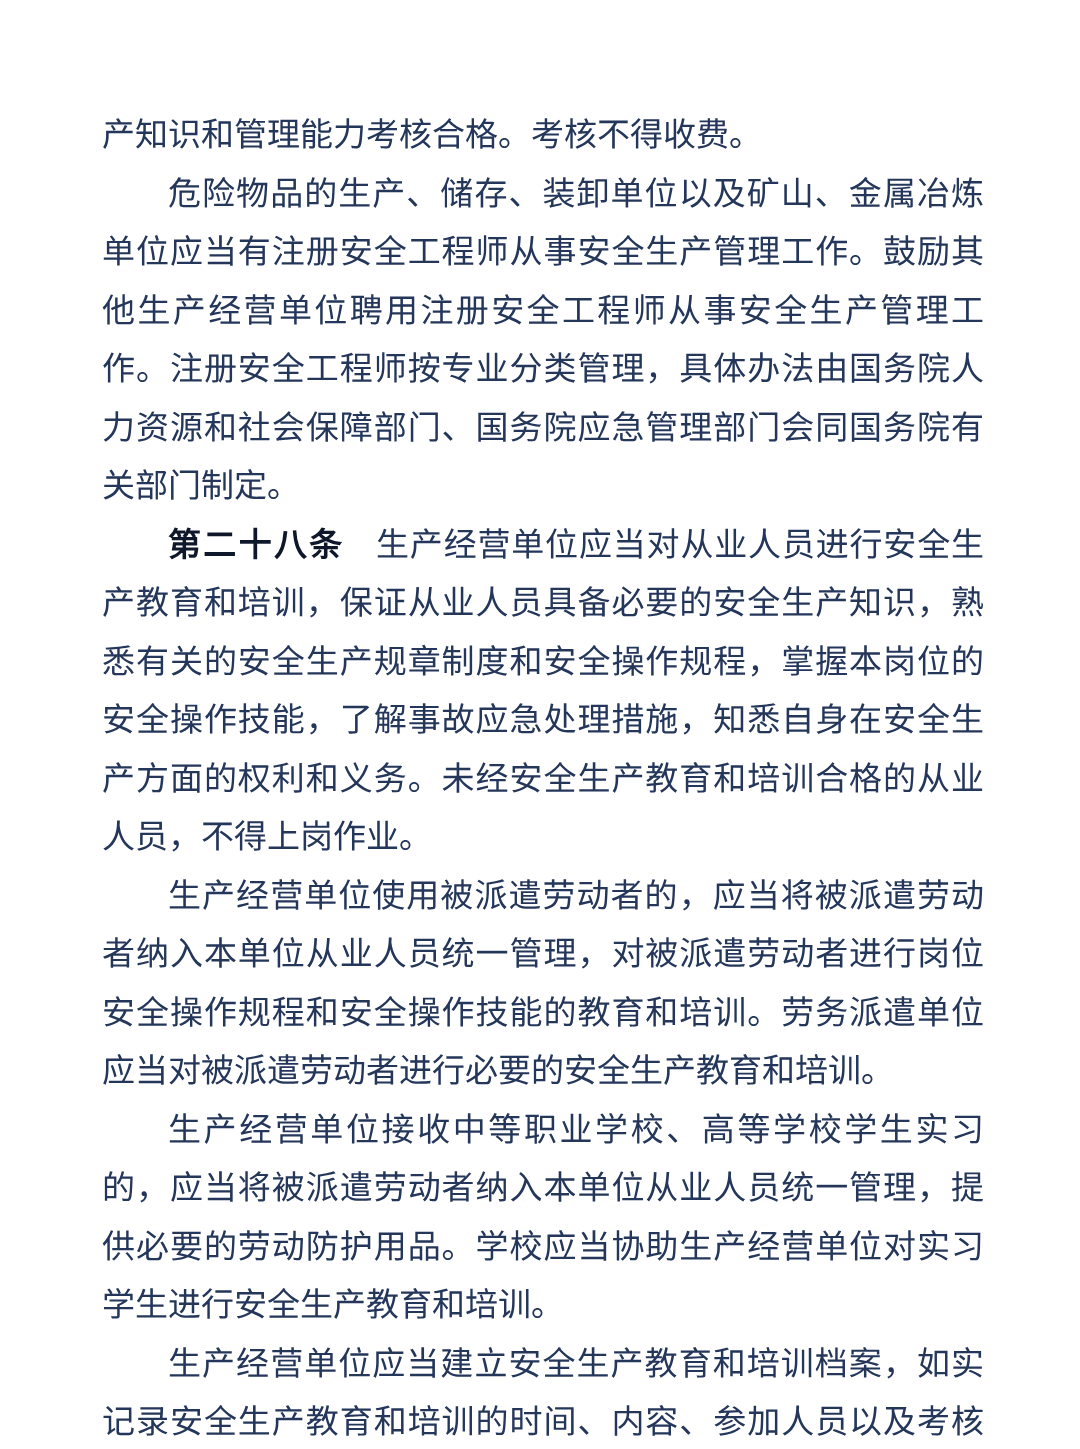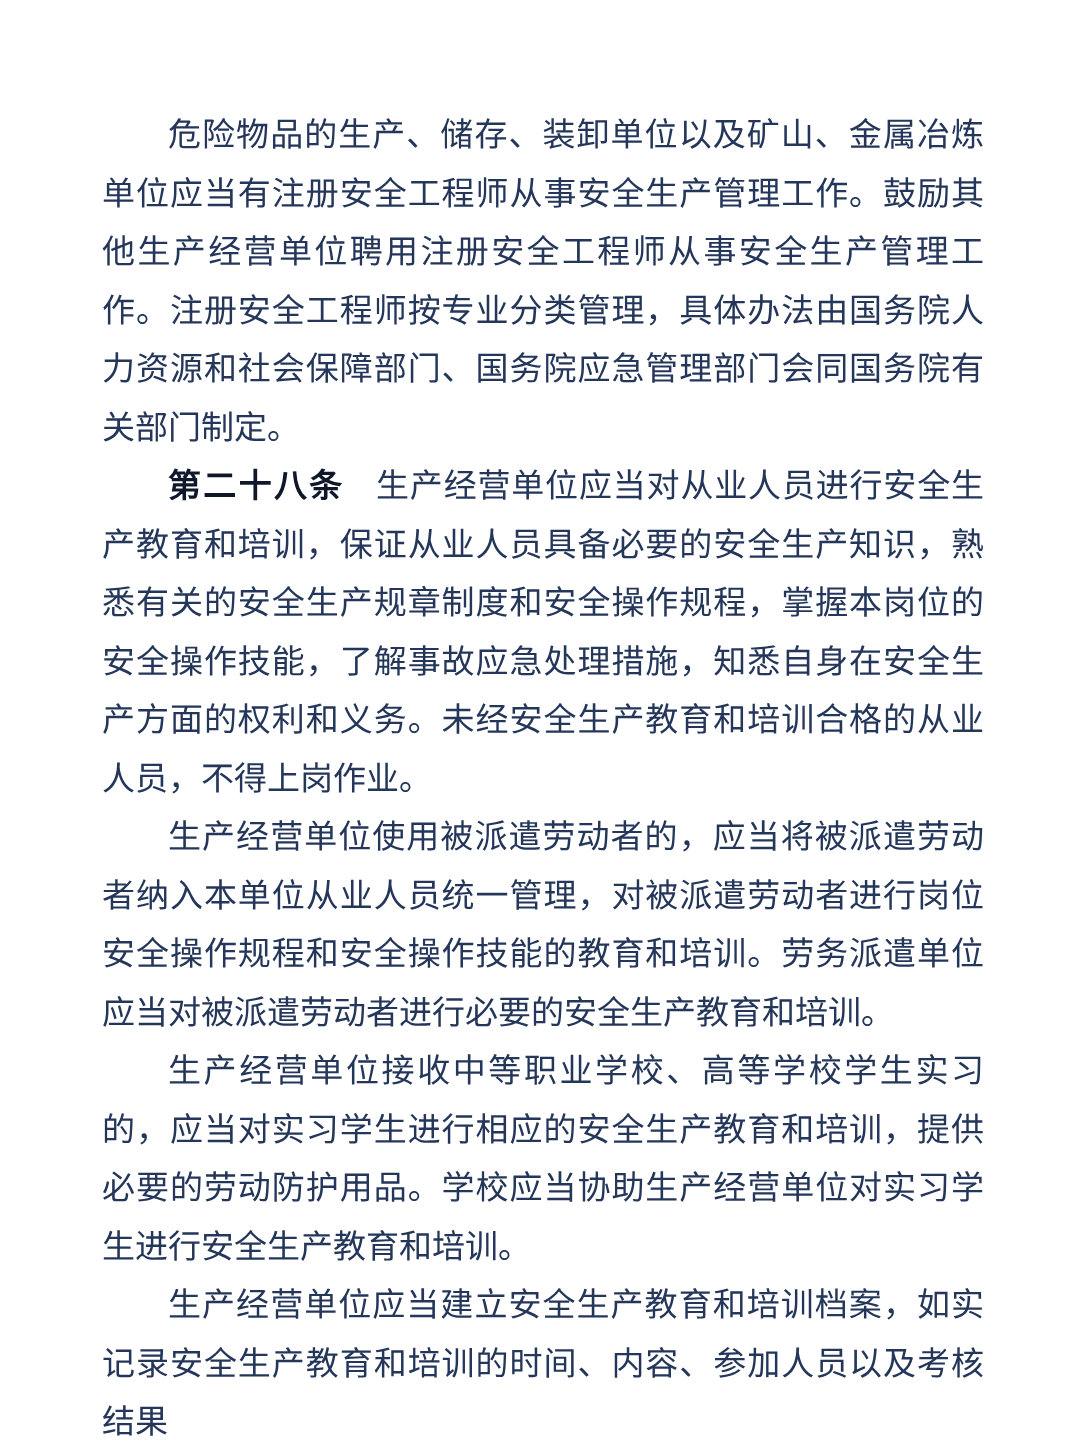--- a/index.html
+++ b/index.html
@@ -39,28 +39,31 @@
     font-weight: bold;
     color: #0f172a;
     letter-spacing: 1.5px;
     margin-right: 0.95em;
   }
 </style>
 </head>
 <body>
 
 <div class="page">
+  <p class="para no-indent">
+    <span>产知识和管理能力考核合格。考核不得收费。</span>
+  </p>
   <p class="para">
     <span>危险物品的生产、储存、装卸单位以及矿山、金属冶炼单位应当有注册安全工程师从事安全生产管理工作。鼓励其他生产经营单位聘用注册安全工程师从事安全生产管理工作。注册安全工程师按专业分类管理，具体办法由国务院人力资源和社会保障部门、国务院应急管理部门会同国务院有关部门制定。</span>
   </p>
   <p class="para">
     <span class="article-no">第二十八条</span><span>生产经营单位应当对从业人员进行安全生产教育和培训，保证从业人员具备必要的安全生产知识，熟悉有关的安全生产规章制度和安全操作规程，掌握本岗位的安全操作技能，了解事故应急处理措施，知悉自身在安全生产方面的权利和义务。未经安全生产教育和培训合格的从业人员，不得上岗作业。</span>
   </p>
   <p class="para">
     <span>生产经营单位使用被派遣劳动者的，应当将被派遣劳动者纳入本单位从业人员统一管理，对被派遣劳动者进行岗位安全操作规程和安全操作技能的教育和培训。劳务派遣单位应当对被派遣劳动者进行必要的安全生产教育和培训。</span>
   </p>
   <p class="para">
-    <span>生产经营单位接收中等职业学校、高等学校学生实习的，应当对实习学生进行相应的安全生产教育和培训，提供必要的劳动防护用品。学校应当协助生产经营单位对实习学生进行安全生产教育和培训。</span>
+    <span>生产经营单位接收中等职业学校、高等学校学生实习的，应当将被派遣劳动者纳入本单位从业人员统一管理，提供必要的劳动防护用品。学校应当协助生产经营单位对实习学生进行安全生产教育和培训。</span>
   </p>
   <p class="para">
     <span>生产经营单位应当建立安全生产教育和培训档案，如实记录安全生产教育和培训的时间、内容、参加人员以及考核结果</span>
   </p>
 </div>
 
 </body></html>

